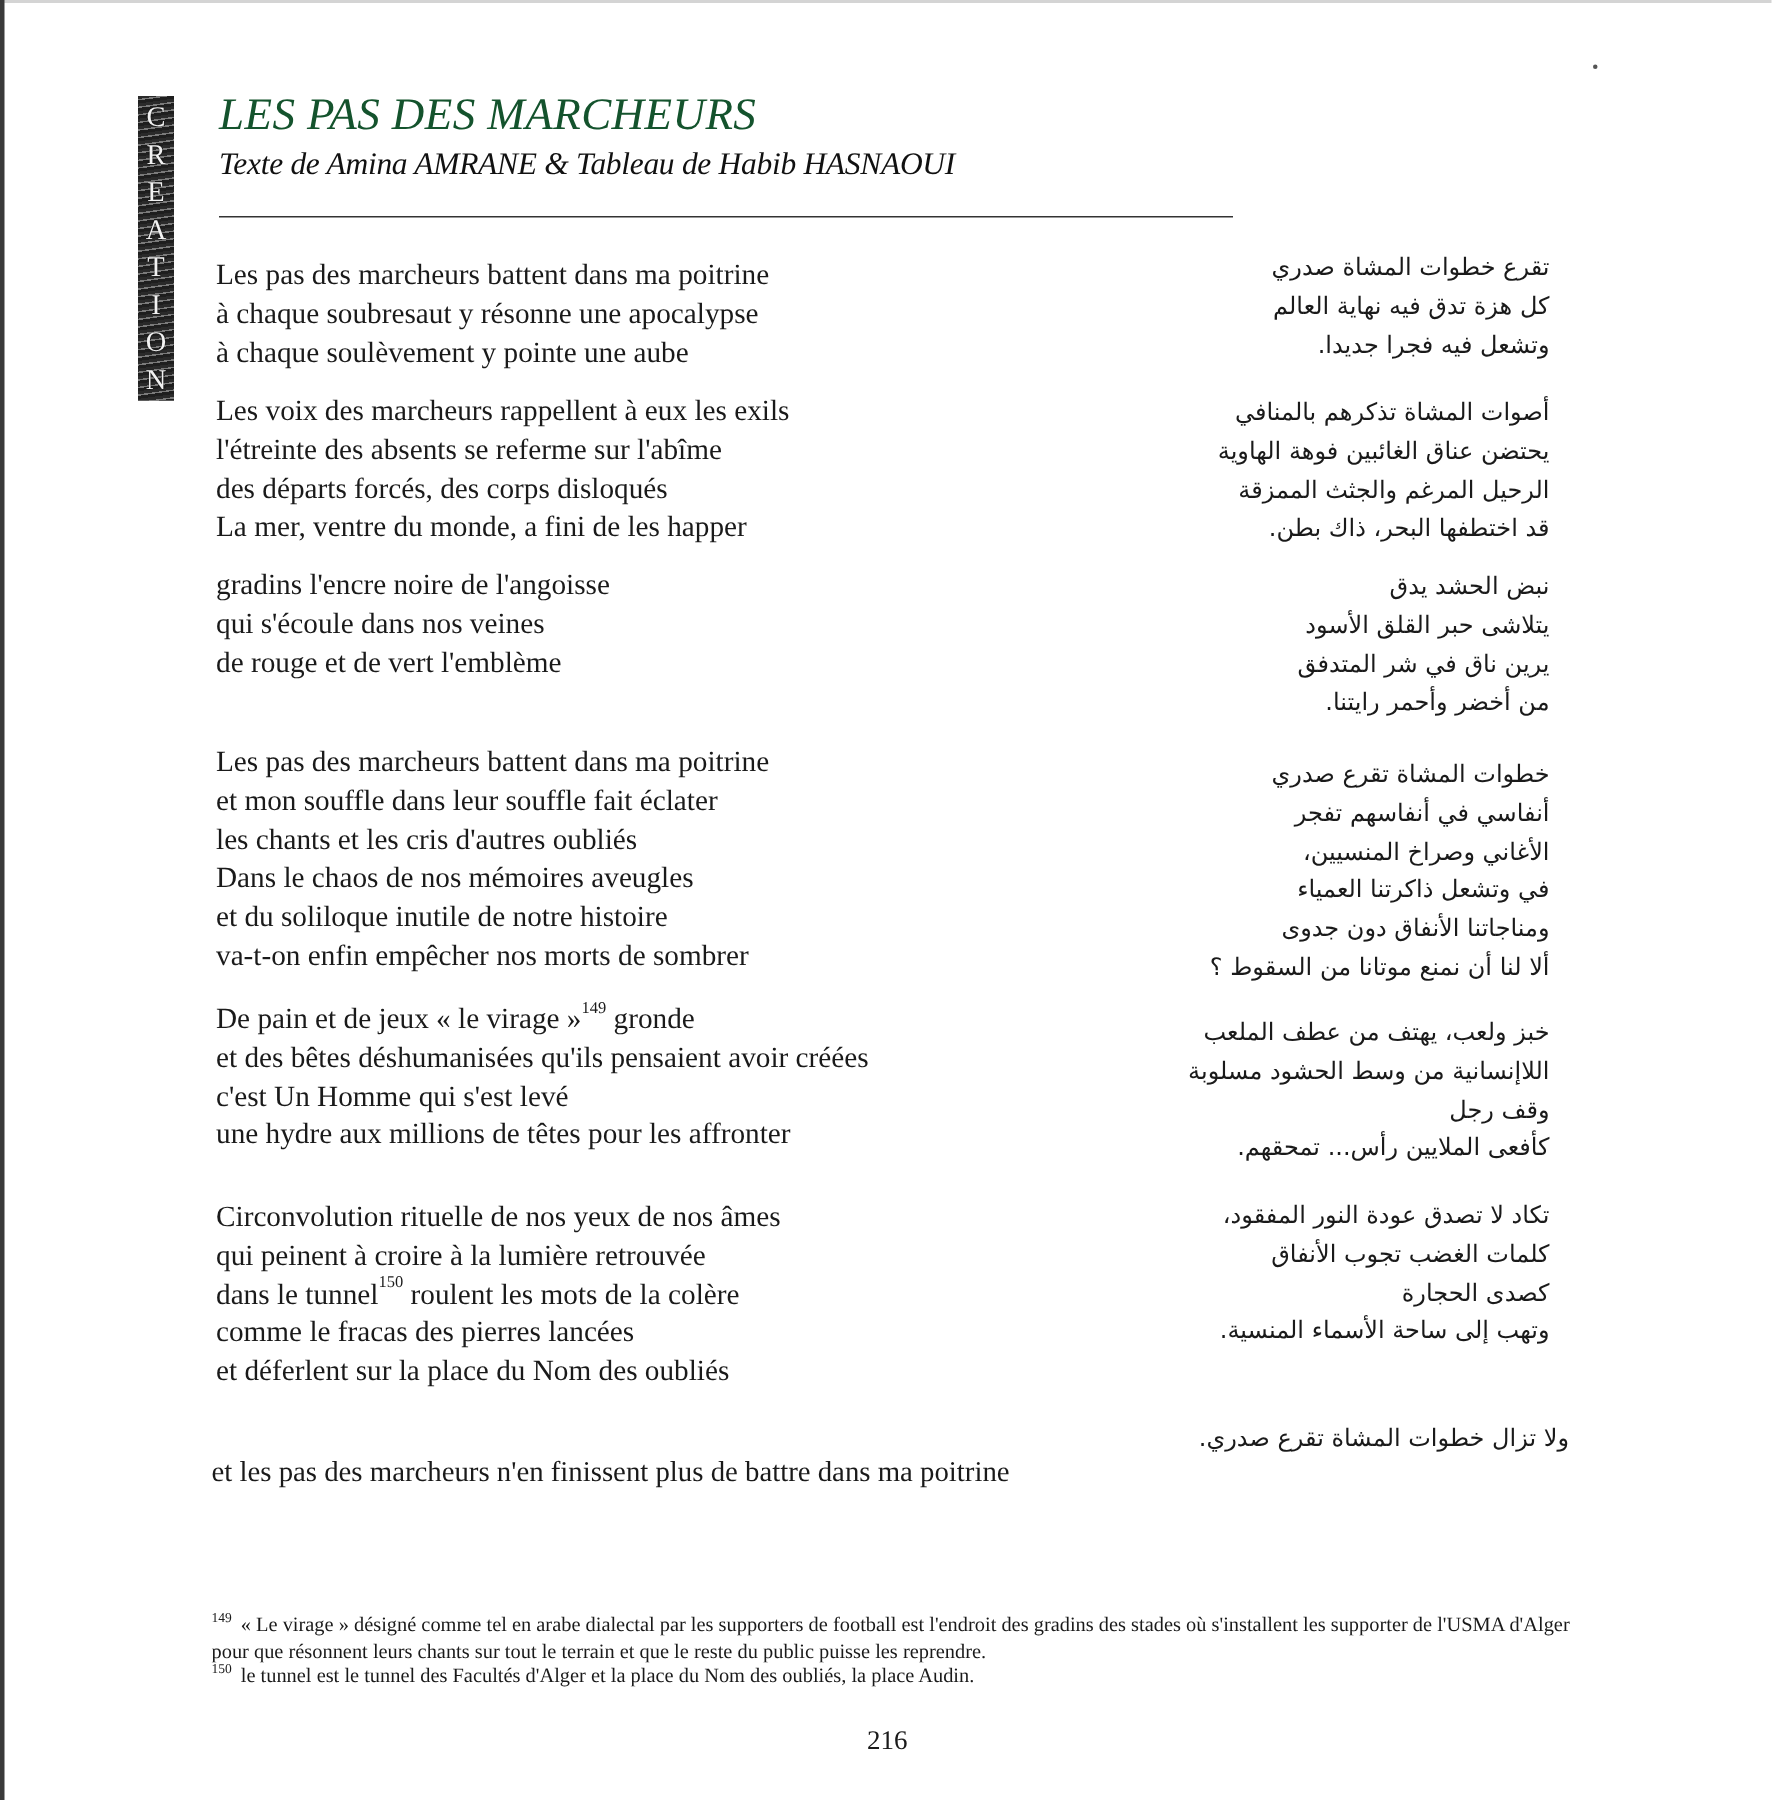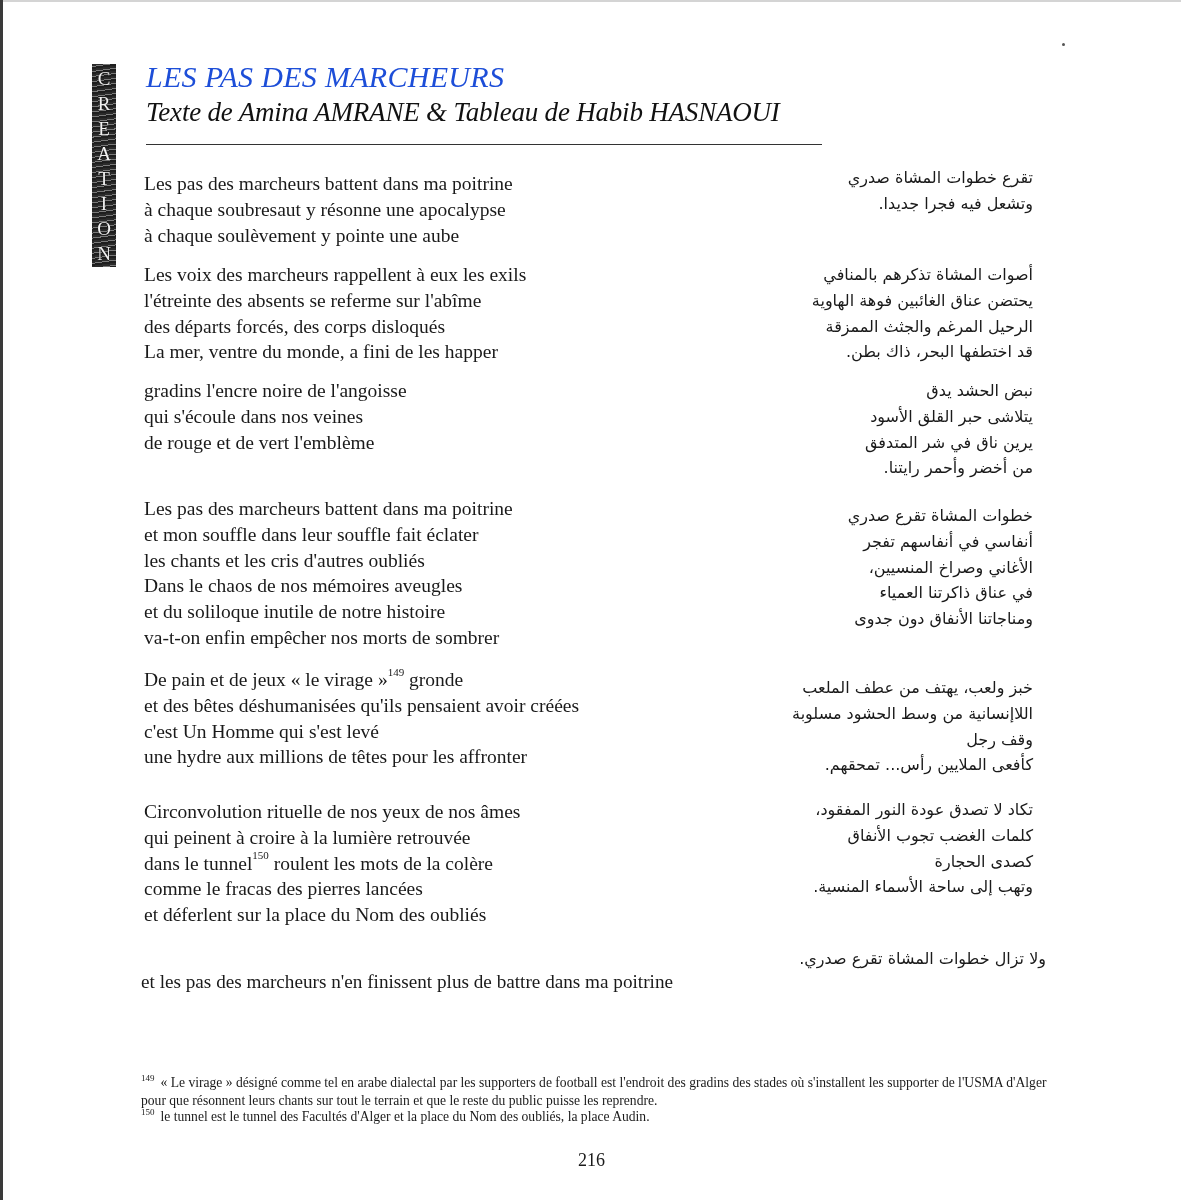--- a/index.html
+++ b/index.html
@@ -61,27 +61,27 @@
 
     
     .title {
       position: absolute;
       left: 146px; top: 60px;
       font-style: italic;
       font-size: 30px;
       letter-spacing: 0.3px;
       margin: 0;
       font-weight: normal;
-      color: #1d4ed8;
+      color: #14532d;
     }
     .subtitle {
       position: absolute;
       left: 146px; top: 97px;
       font-style: italic;
-      font-size: 27px;
+      font-size: 21px;
       margin: 0;
       font-weight: normal;
       color: #111;
       letter-spacing: -0.2px;
     }
     .rule {
       position: absolute;
       left: 146px; top: 144px;
       width: 676px; height: 0;
       border-top: 1.5px solid #333;
@@ -216,20 +216,21 @@
   </div>
 
   <div class="fr-col" style="top:945px; left:141px;margin-top:24px;">
     <span class="line" style="font-size:19.2px;">et les pas des marcheurs n'en finissent plus de battre dans ma poitrine</span>
   </div>
 </div>
 
 <div>
   <div class="ar-col" style="top:165px">
     <span class="ar-line">تقرع خطوات المشاة صدري</span>
+    <span class="ar-line">كل هزة تدق فيه نهاية العالم</span>
     <span class="ar-line">وتشعل فيه فجرا جديدا.</span>
   </div>
 
   <div class="ar-col" style="top:262px">
     <span class="ar-line">أصوات المشاة تذكرهم بالمنافي</span>
     <span class="ar-line">يحتضن عناق الغائبين فوهة الهاوية</span>
     <span class="ar-line">الرحيل المرغم والجثث الممزقة</span>
     <span class="ar-line">قد اختطفها البحر، ذاك بطن.</span>
   </div>
 
@@ -237,22 +238,23 @@
     <span class="ar-line">نبض الحشد يدق</span>
     <span class="ar-line">يتلاشى حبر القلق الأسود</span>
     <span class="ar-line">يرين ناق في شر المتدفق</span>
     <span class="ar-line">من أخضر وأحمر رايتنا.</span>
   </div>
 
   <div class="ar-col" style="top:503px">
     <span class="ar-line">خطوات المشاة تقرع صدري</span>
     <span class="ar-line">أنفاسي في أنفاسهم تفجر</span>
     <span class="ar-line">الأغاني وصراخ المنسيين،</span>
-    <span class="ar-line">في عناق ذاكرتنا العمياء</span>
+    <span class="ar-line">في وتشعل ذاكرتنا العمياء</span>
     <span class="ar-line">ومناجاتنا الأنفاق دون جدوى</span>
+    <span class="ar-line">ألا لنا أن نمنع موتانا من السقوط ؟</span>
   </div>
 
   <div class="ar-col" style="top:675px">
     <span class="ar-line">خبز ولعب، يهتف من عطف الملعب</span>
     <span class="ar-line">اللاإنسانية من وسط الحشود مسلوبة</span>
     <span class="ar-line">وقف رجل</span>
     <span class="ar-line">كأفعى الملايين رأس... تمحقهم.</span>
   </div>
 
   <div class="ar-col" style="top:797px">

